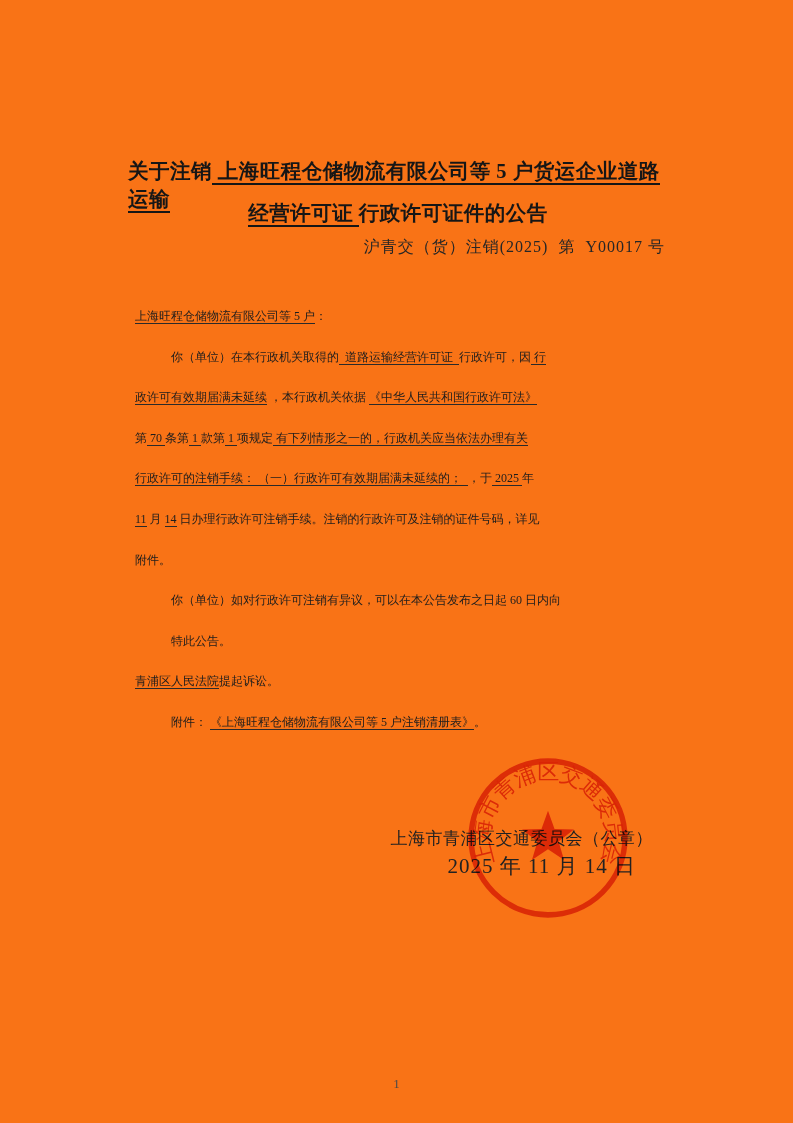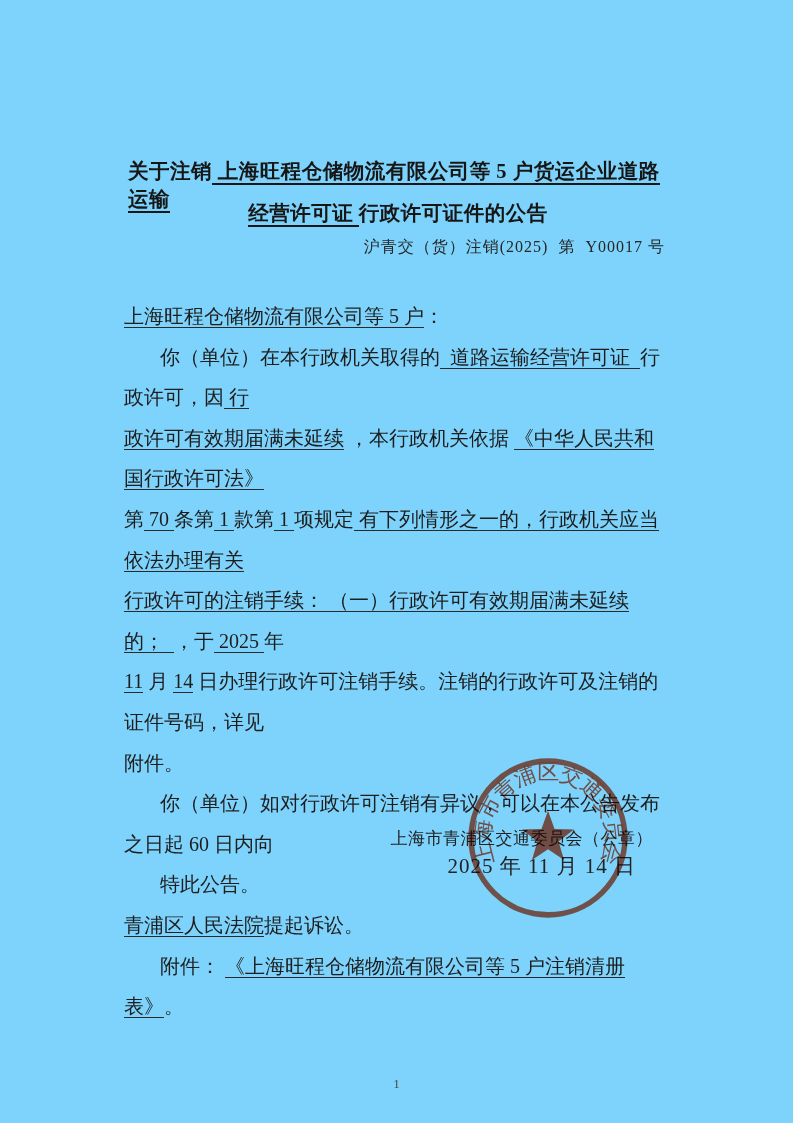--- a/index.html
+++ b/index.html
@@ -1,41 +1,41 @@
 <!DOCTYPE html>
 <html><head>
 <meta charset="utf-8">
 <style>
   html,body{margin:0;padding:0;background:#9a9a9a;}
   .page{
     position:relative;
     width:793px;height:1123px;
     margin:0 auto;
-    background:#7dd3fc;
+    background:#f97316;
     overflow:hidden;
     font-family:"Liberation Serif","DejaVu Serif",serif;
     color:#1f1f1f;
   }
   .abs{position:absolute;}
   .title{
     left:128px;width:540px;
     font-size:20.5px;font-weight:700;letter-spacing:.5px;
     white-space:pre-wrap;color:#161616;
   }
   .title-l1{top:157px;}
   .title-l2{top:199px;text-align:center;}
   .tu{border-bottom:2px solid #161616;padding-bottom:1px;}
   .docnum{
     top:237px;left:128px;width:537px;
     text-align:right;font-size:16px;letter-spacing:1px;
     white-space:pre-wrap;color:#262626;
   }
   .body-text{
-    top:296px;left:124px;width:539px;
-    font-size:20px;line-height:40.6px;
+    top:296px;left:135px;width:539px;
+    font-size:12px;line-height:40.6px;
     color:#1d1d1d;
   }
   .bl{white-space:pre-wrap;}
   .bl.indent{text-indent:36px;}
   .u{border-bottom:1.4px solid #2a2a2a;}
   .sig-line1{top:827px;right:140px;font-size:17px;letter-spacing:.5px;white-space:pre-wrap;color:#222;}
   .sig-line2{top:852px;right:157px;font-size:21px;letter-spacing:1px;white-space:pre-wrap;color:#222;}
   .pagenum{top:1076px;left:0;width:100%;text-align:center;font-size:13px;color:#4a4a4a;}
   .seal{
     left:462px;top:752px;width:172px;height:172px;

